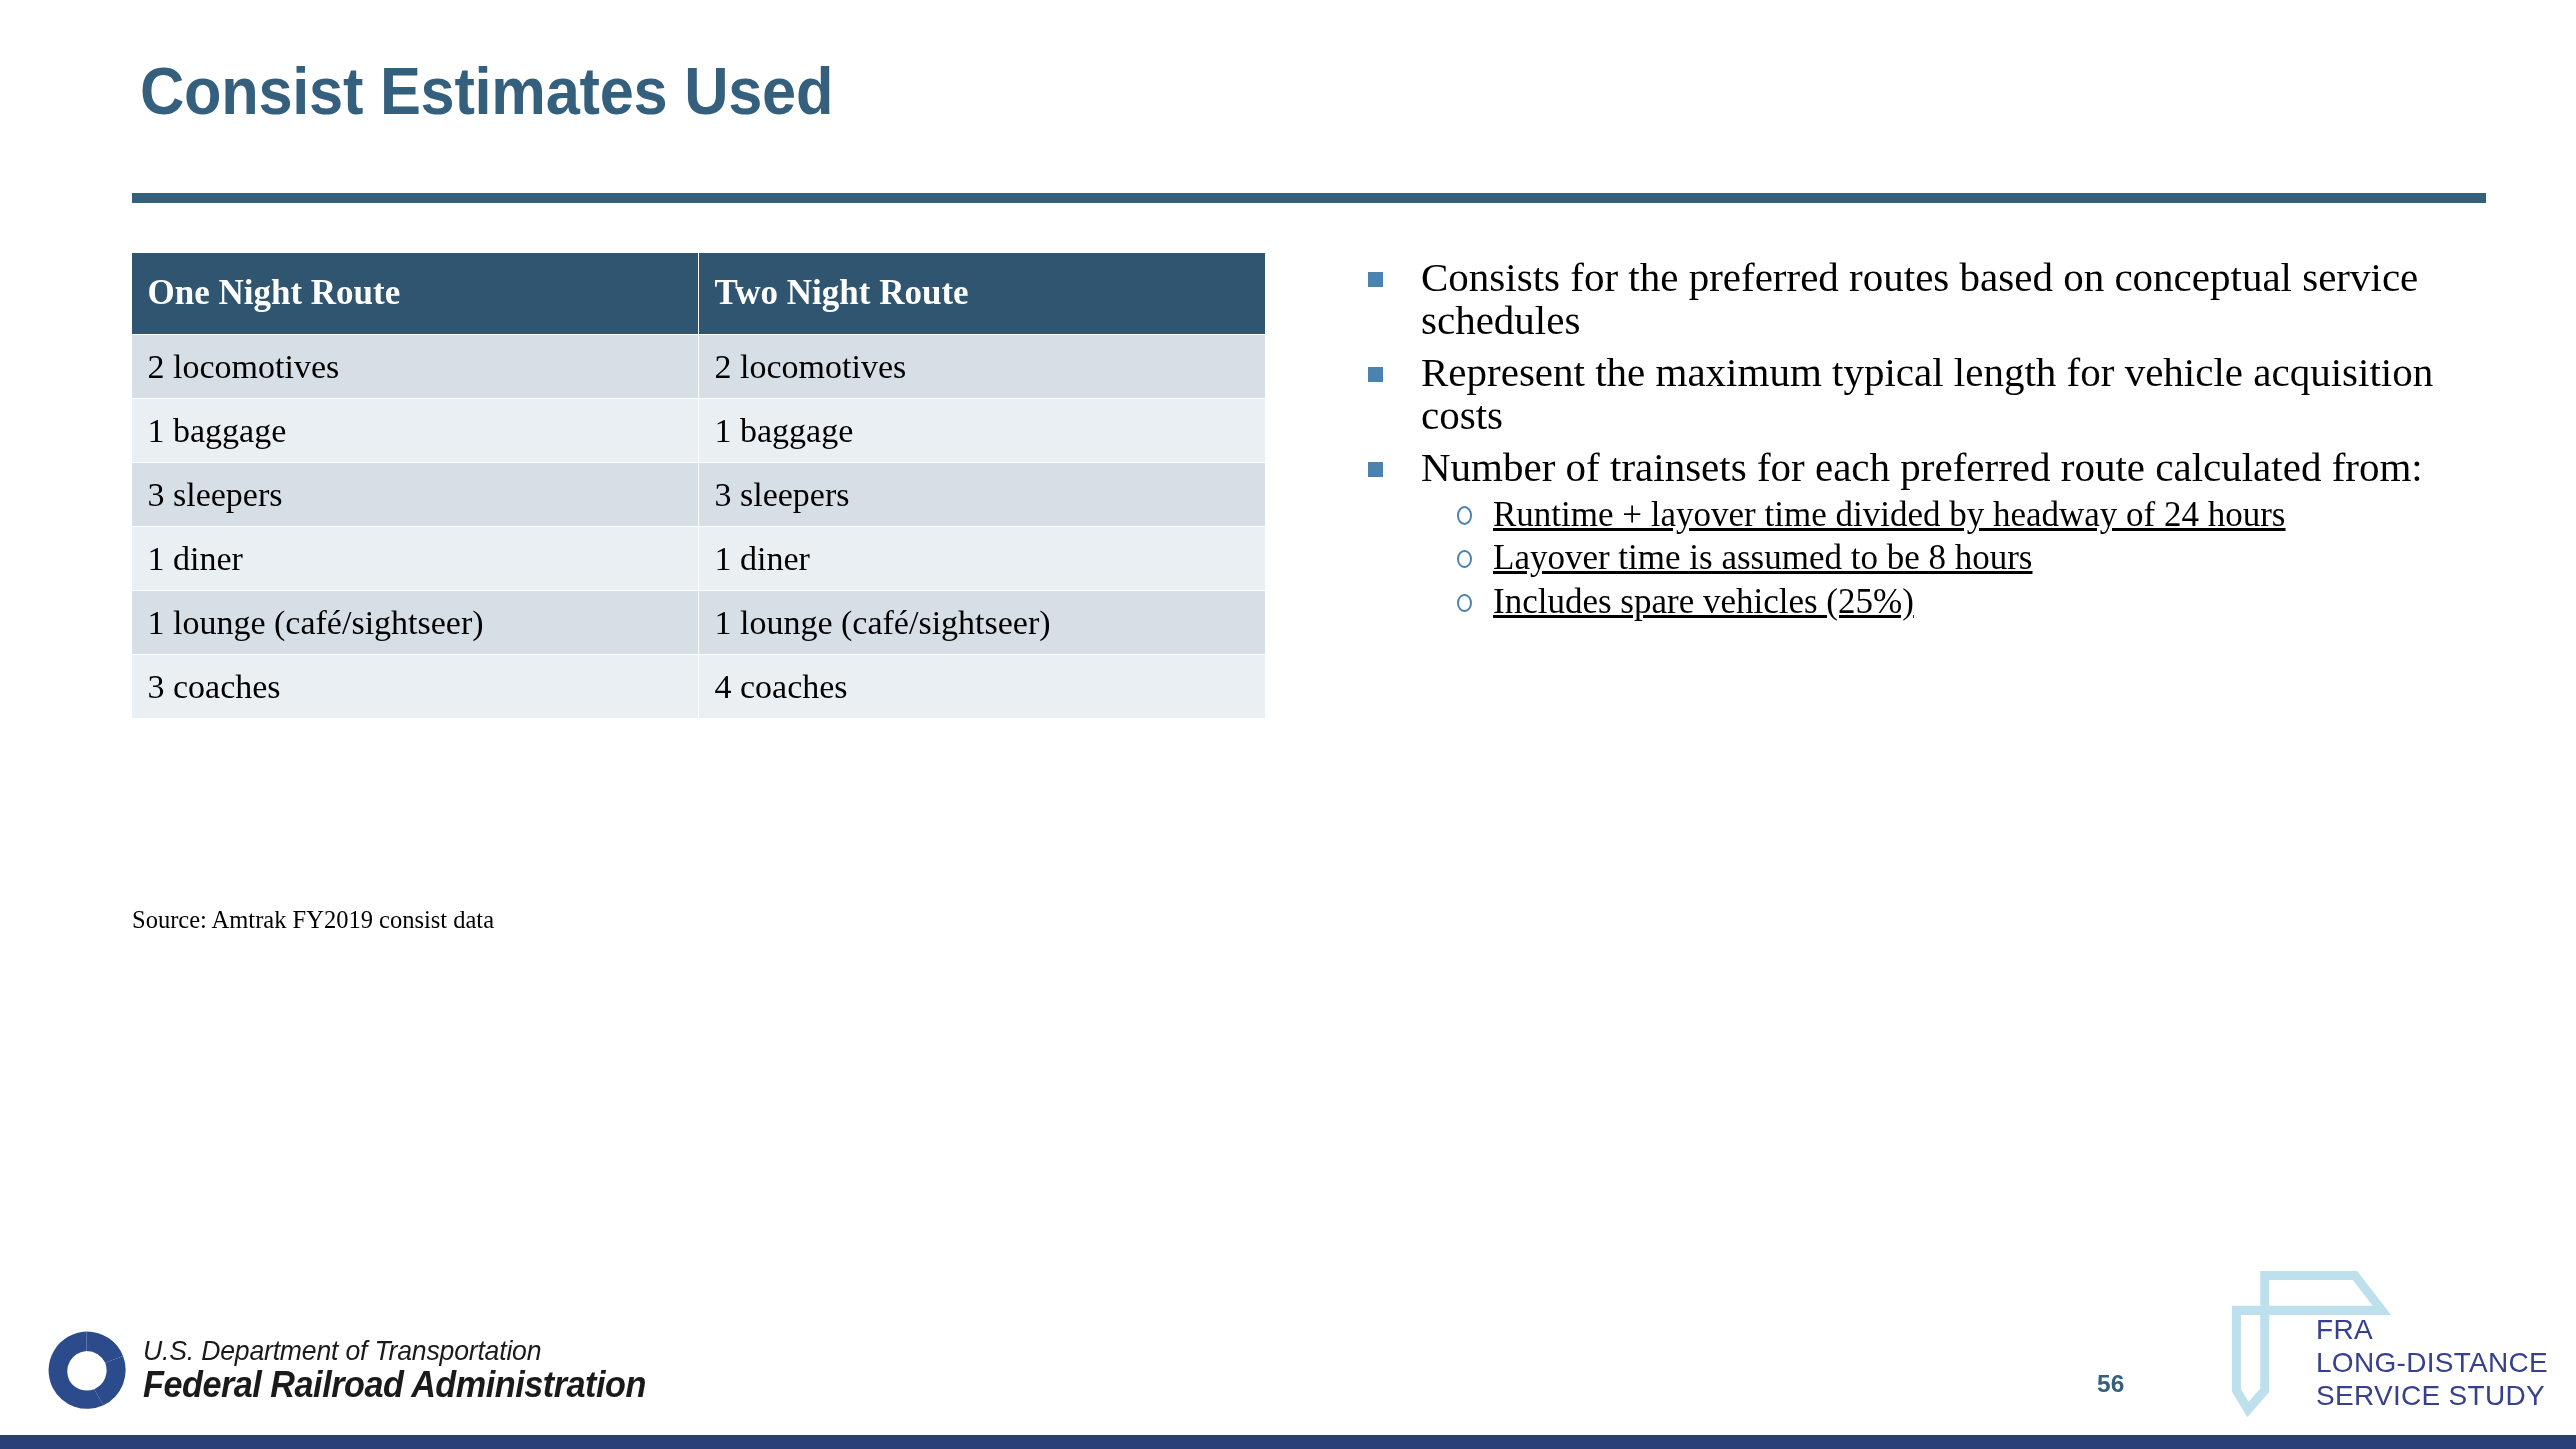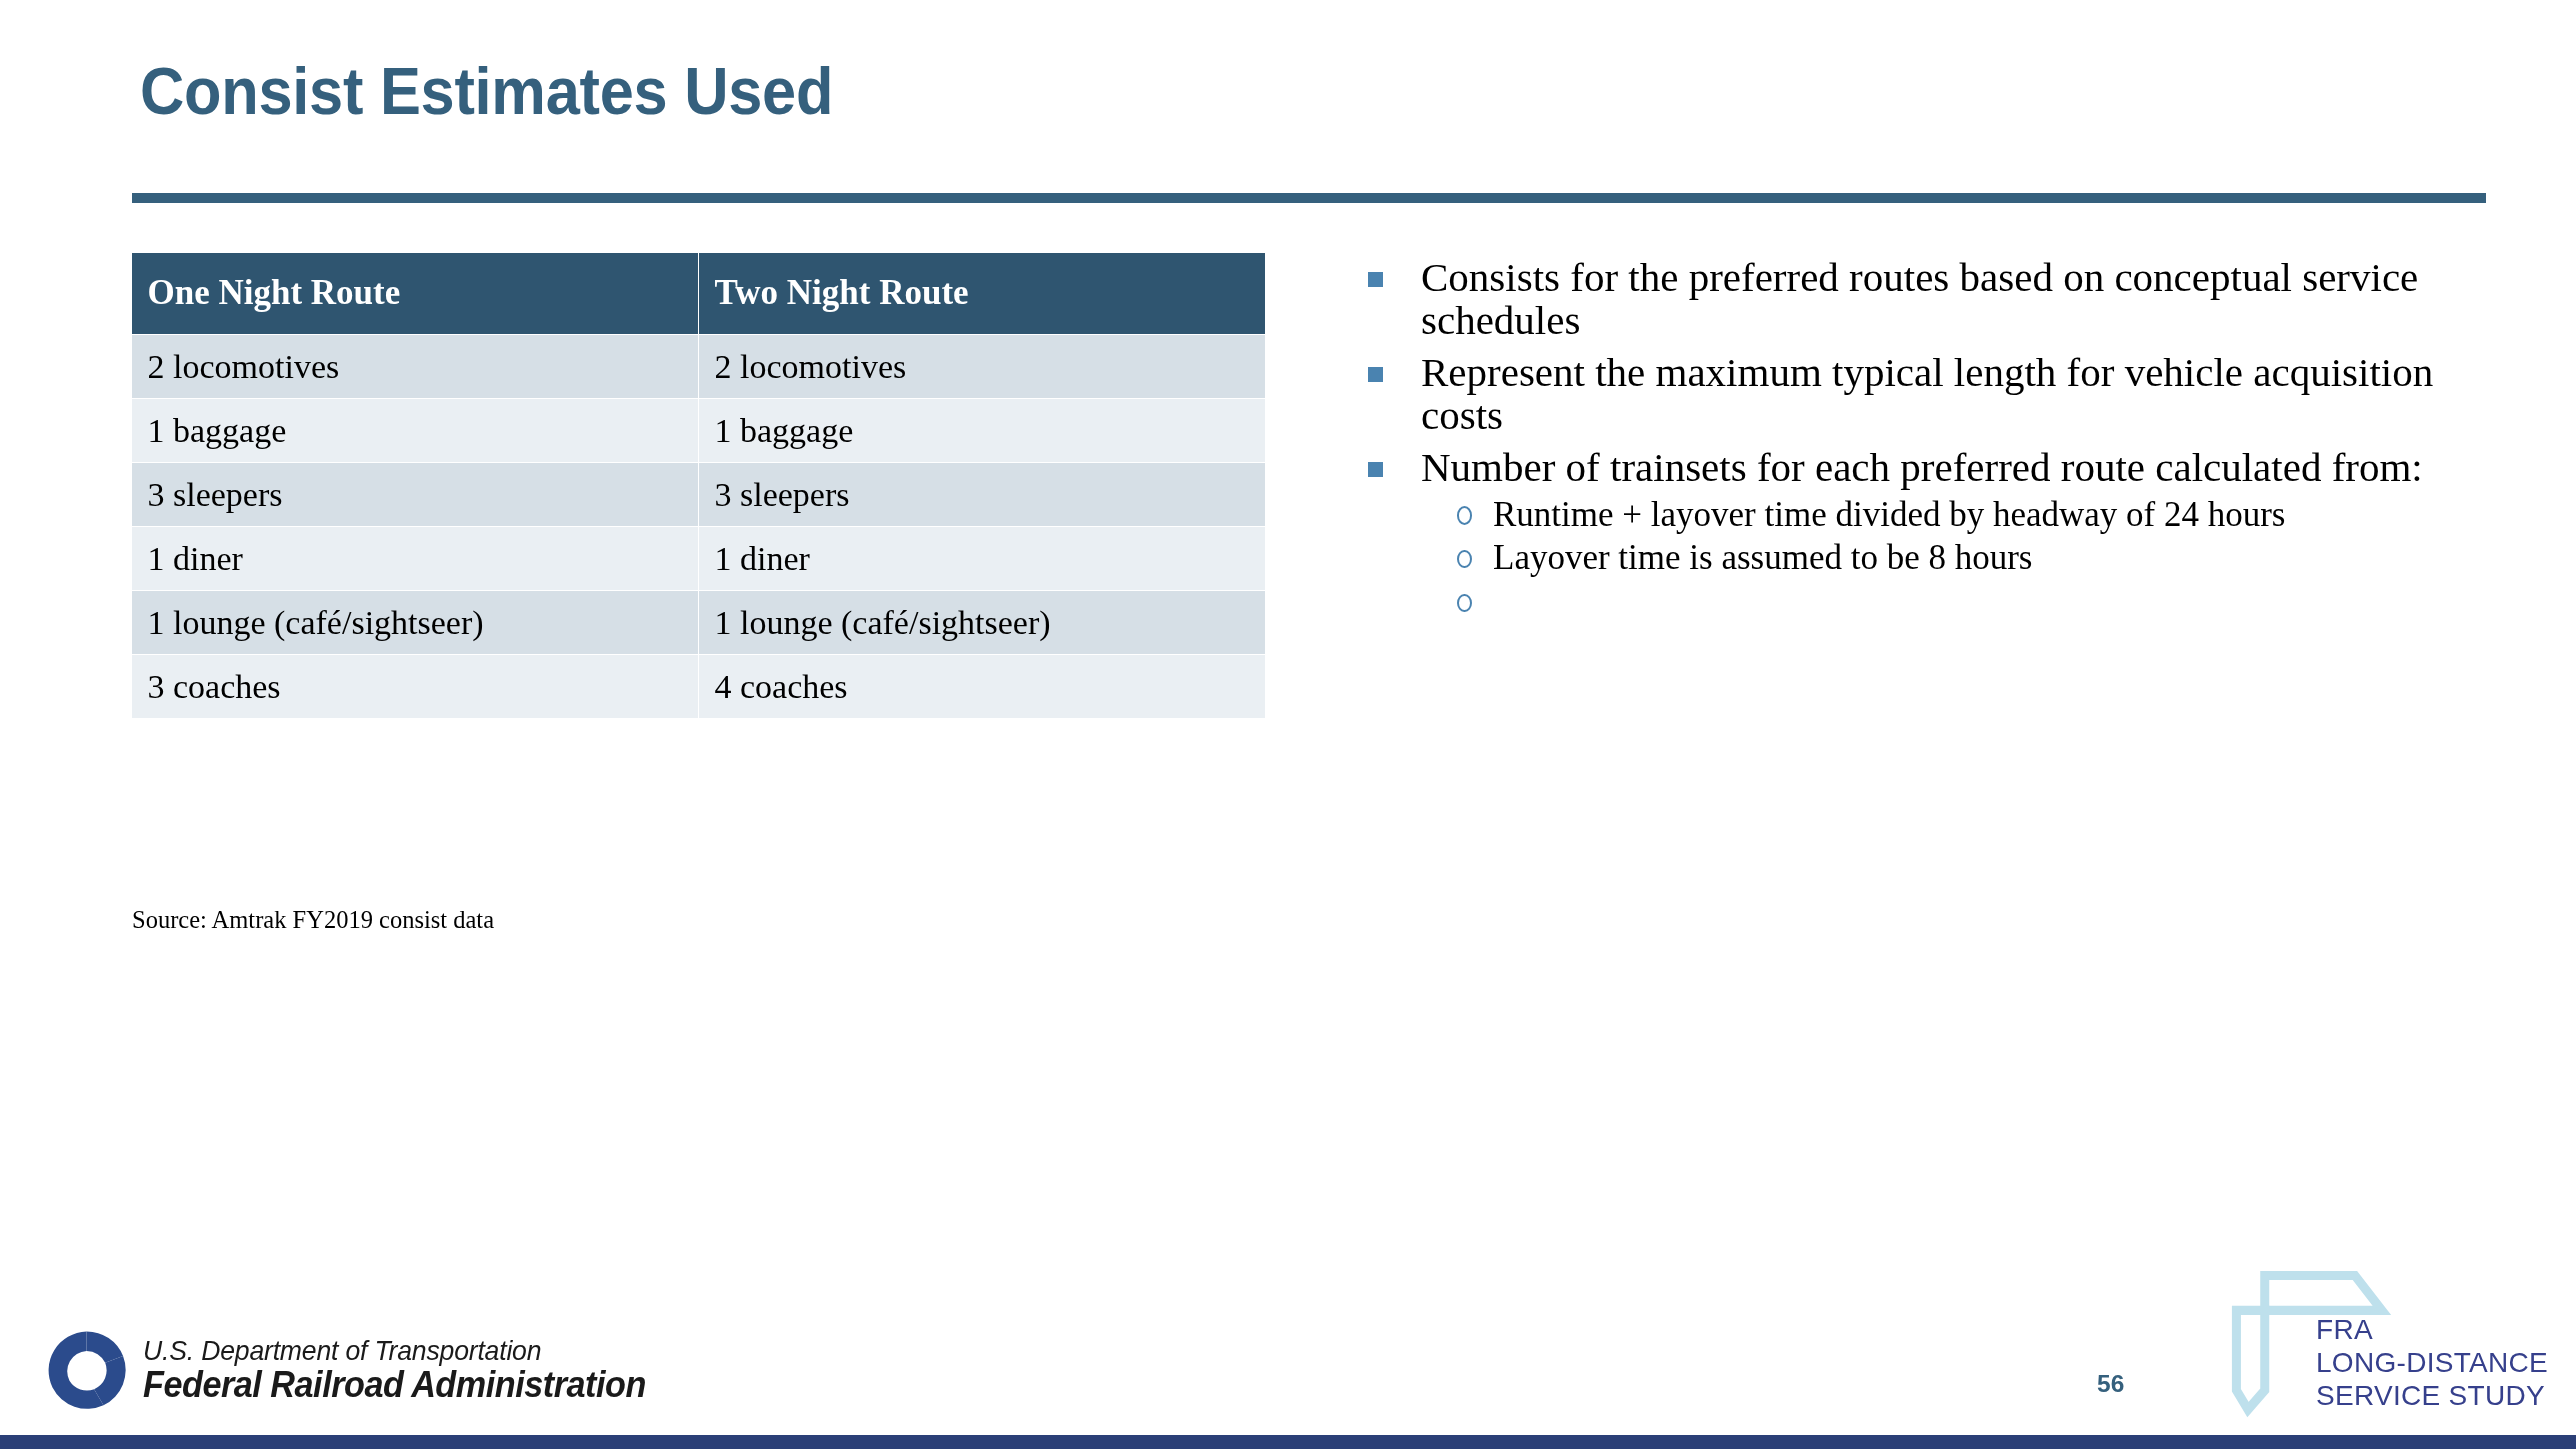--- a/index.html
+++ b/index.html
@@ -101,20 +101,21 @@
     left: 9px;
     top: 16px;
     width: 15px;
     height: 15px;
     background: #4A83B0;
     display: block;
   }
   .sub-list {
     margin-top: 6.4px;
     margin-bottom: 16px;
+    text-decoration: underline;
   }
   .sub-item {
     position: relative;
     padding-left: 72px;
     margin-bottom: 6.4px;
     font-size: 35px;
     line-height: 1.07;
     color: #000000;
   }
   .sub-item .sub-marker {
@@ -269,20 +270,21 @@
       <div class="sub-item">
         <span class="sub-marker"></span>
         <span>Runtime + layover time divided by headway of 24 hours</span>
       </div>
       <div class="sub-item">
         <span class="sub-marker"></span>
         <span>Layover time is assumed to be 8 hours</span>
       </div>
       <div class="sub-item">
         <span class="sub-marker"></span>
+        <span>Includes spare vehicles (25%)</span>
       </div>
     </div>
   </div>
 
 </div>
 
 <div id="dot-logo-group">
   <svg id="dot-seal" viewBox="0 0 100 100">
     <g fill="#2B4B8C">
       <path d="M50 4 A46 46 0 0 1 93 33 L72 41 A24 24 0 0 0 50 27 Z"></path>

